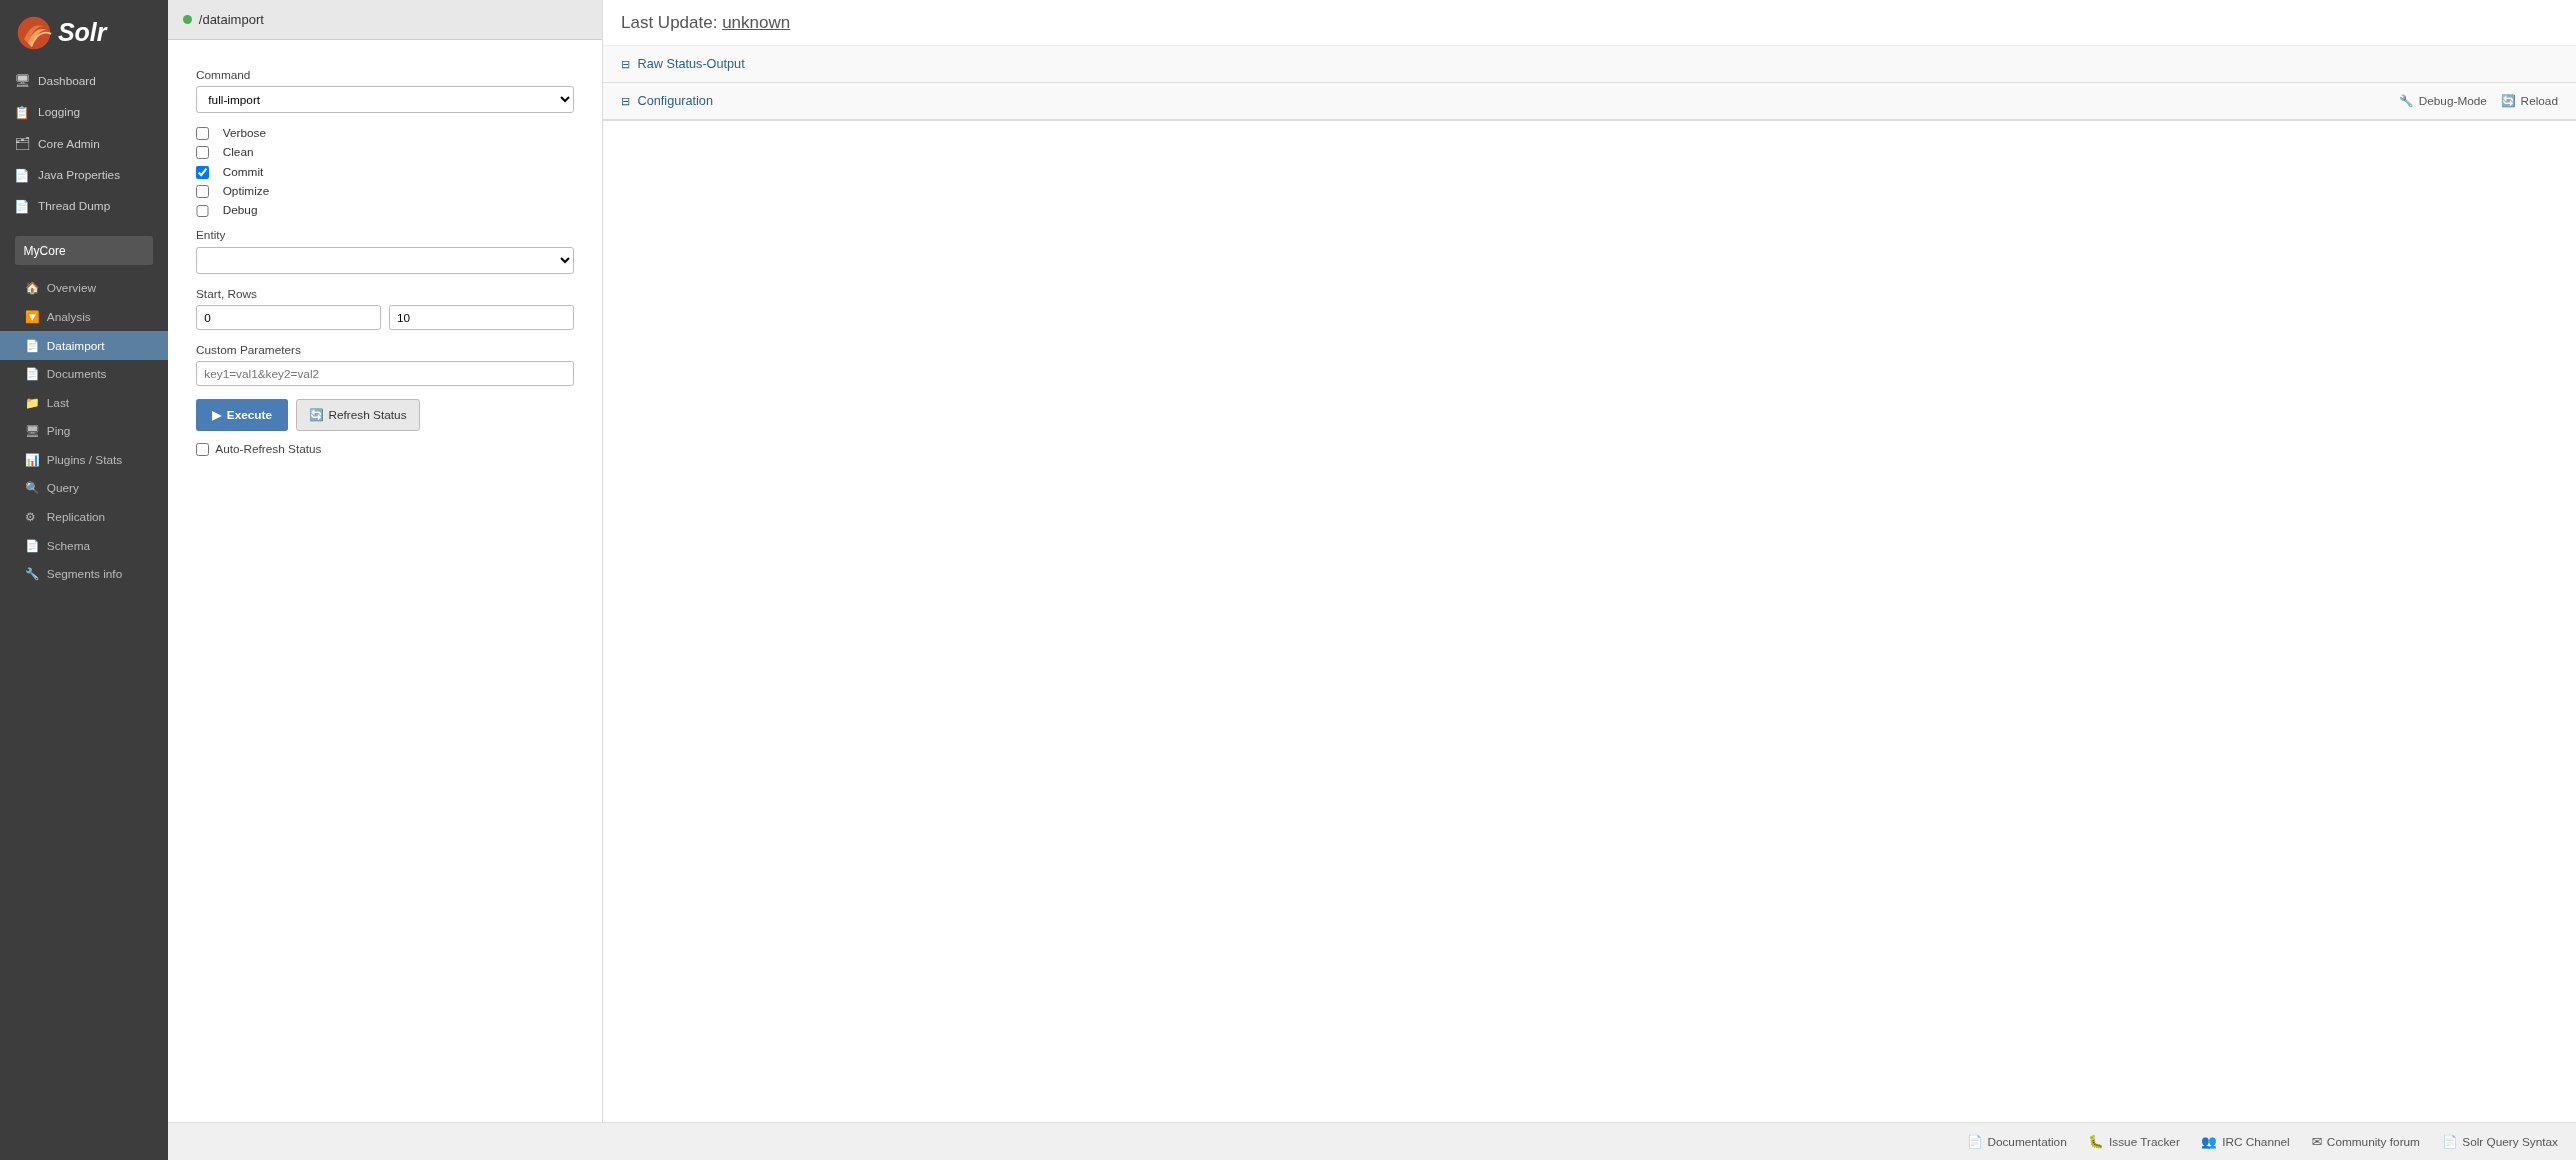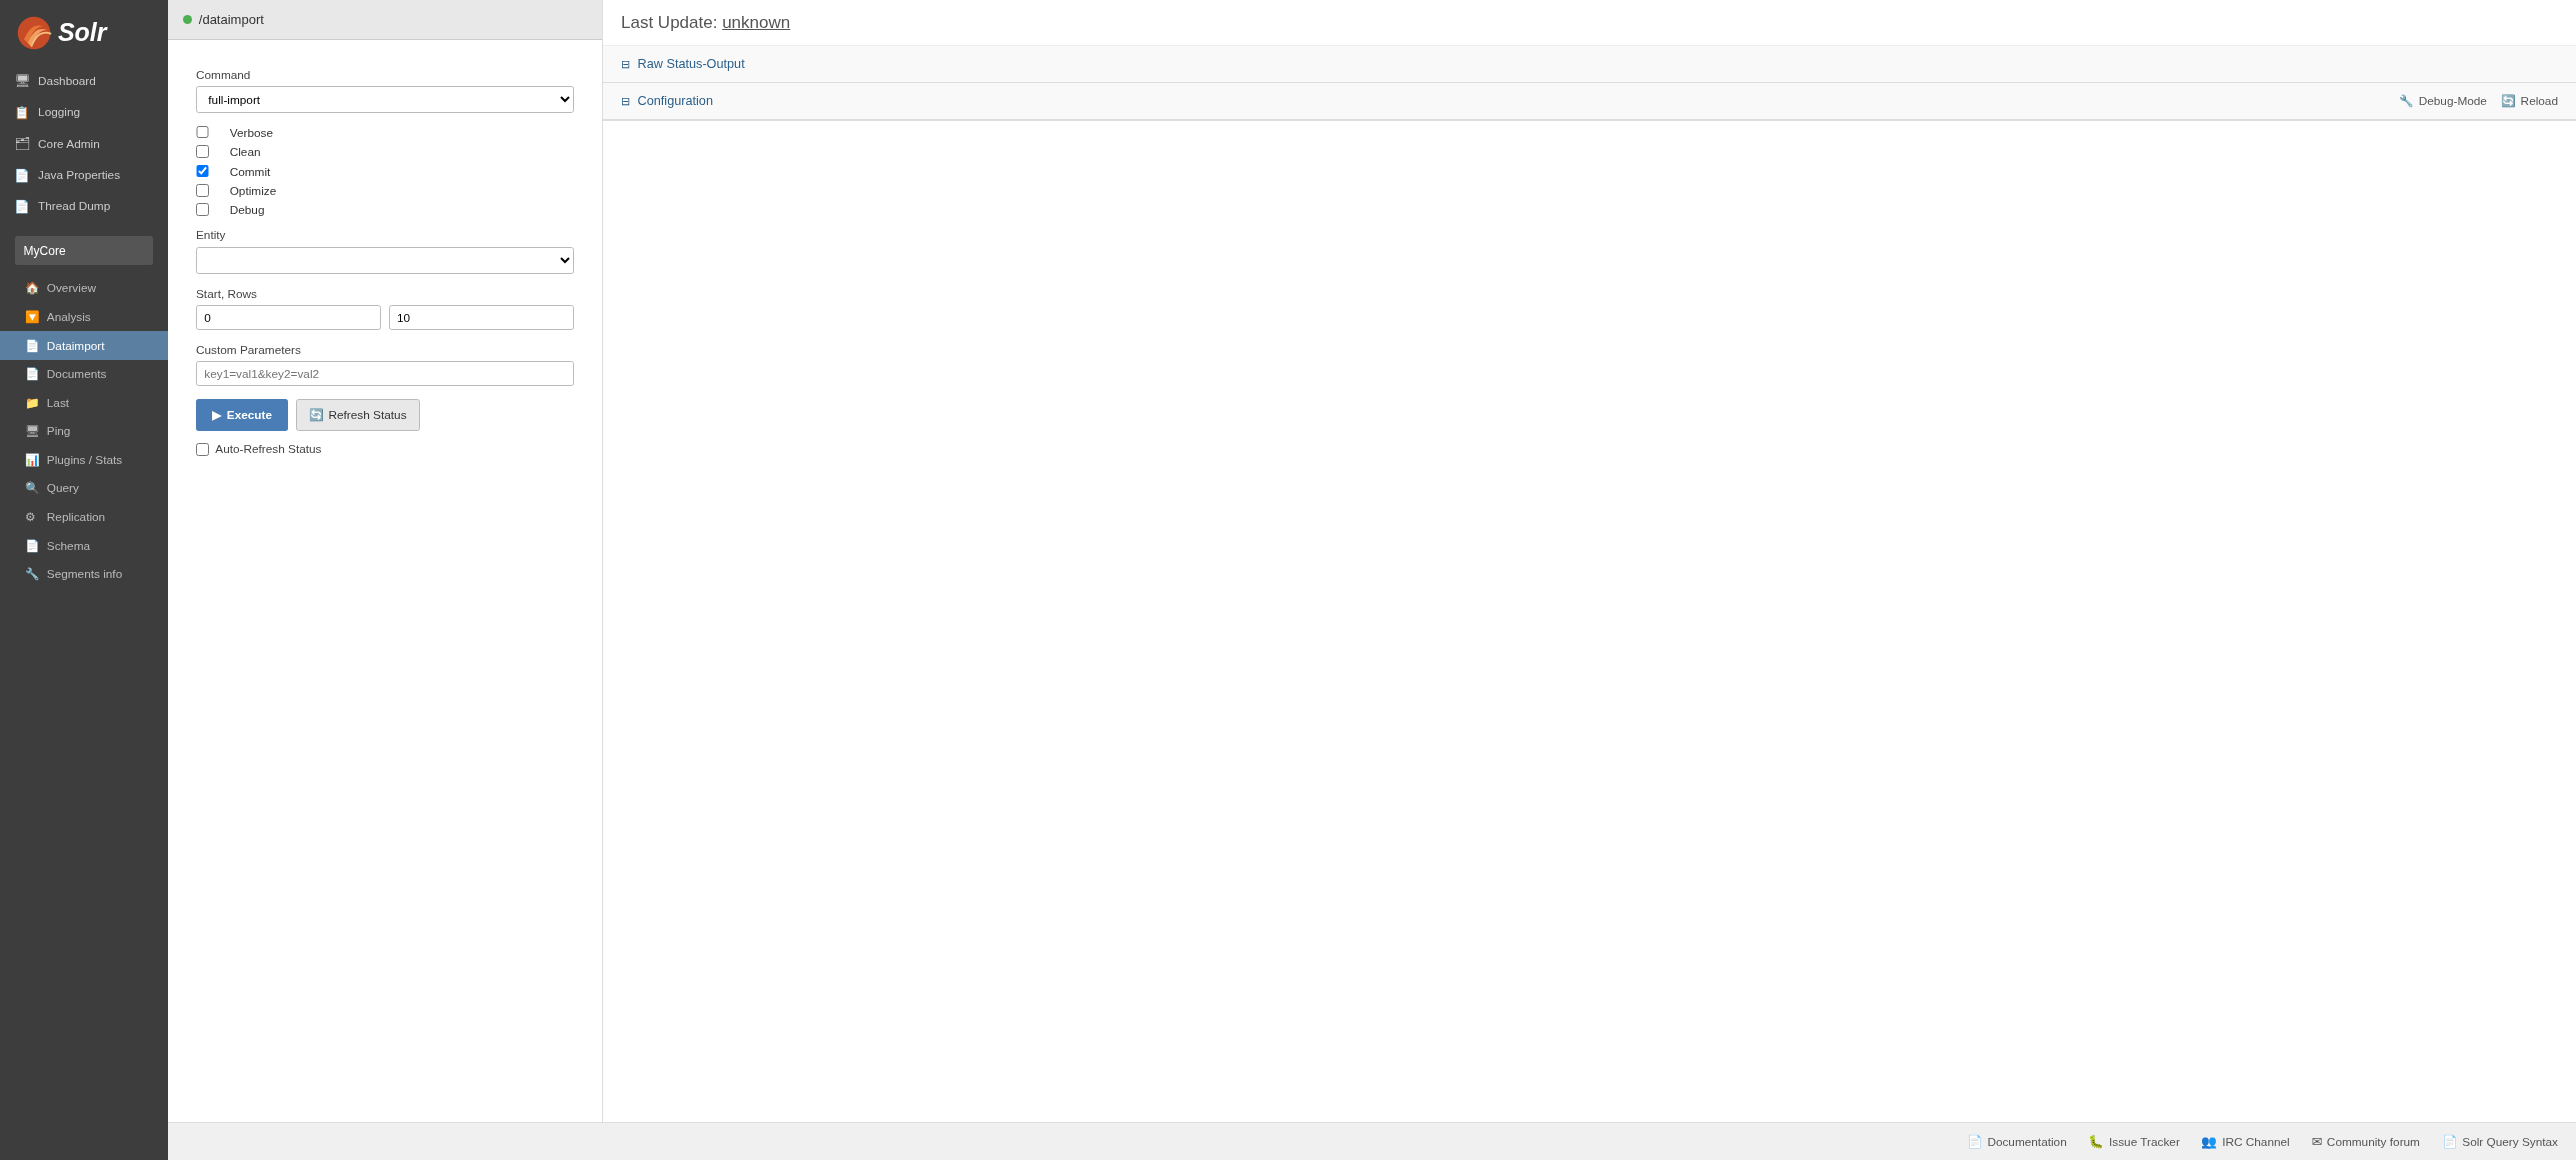--- a/index.html
+++ b/index.html
@@ -34,21 +34,21 @@
     .dataimport-header { background: #e8e8e8; padding: 11.8px 14.5px; display: flex; align-items: center; gap: 7.3px; border-bottom: 0.9px solid #ccc; }
     .status-dot { width: 9px; height: 9px; border-radius: 50%; background: #4caf50; }
     .dataimport-title { font-size: 13px; color: #333; font-weight: normal; }
 
     .form-area { padding: 28px; }
     .form-group { margin-bottom: 12.7px; }
     .form-label { font-size: 11.8px; color: #444; margin-bottom: 4.5px; display: block; }
 
     .form-select { width: 100%; padding: 4.5px 7.3px; border: 0.9px solid #bbb; border-radius: 2.7px; background: #fff; font-size: 11.8px; cursor: pointer; appearance: auto; }
 
-    .checkbox-item { display: flex; align-items: flex-start; gap: 21px; margin-bottom: 5.4px; font-size: 11.8px; color: #333; cursor: pointer; }
+    .checkbox-item { display: flex; align-items: flex-end; gap: 14px; margin-bottom: 5.4px; font-size: 11.8px; color: #333; cursor: pointer; }
     .checkbox-item input[type=checkbox] { width: 12.7px; height: 12.7px; cursor: pointer; }
 
     .row-inputs { display: flex; gap: 7.3px; }
     .row-input { flex: 1; padding: 4.5px 7.3px; border: 0.9px solid #bbb; border-radius: 2.7px; font-size: 11.8px; }
 
     .custom-params-input { width: 100%; padding: 4.5px 7.3px; border: 0.9px solid #bbb; border-radius: 2.7px; font-size: 11.8px; color: #888; }
 
     .btn-row { display: flex; gap: 7.3px; margin-top: 11px; }
     .btn-execute { background: #4a7db5; color: #fff; border: none; padding: 8.2px 16.3px; border-radius: 2.7px; font-size: 11.8px; cursor: pointer; display: flex; align-items: center; gap: 5.4px; font-weight: bold; }
     .btn-refresh { background: #e8e8e8; color: #333; border: 0.9px solid #bbb; padding: 8.2px 12.7px; border-radius: 2.7px; font-size: 11.8px; cursor: pointer; display: flex; align-items: center; gap: 4.5px; }

